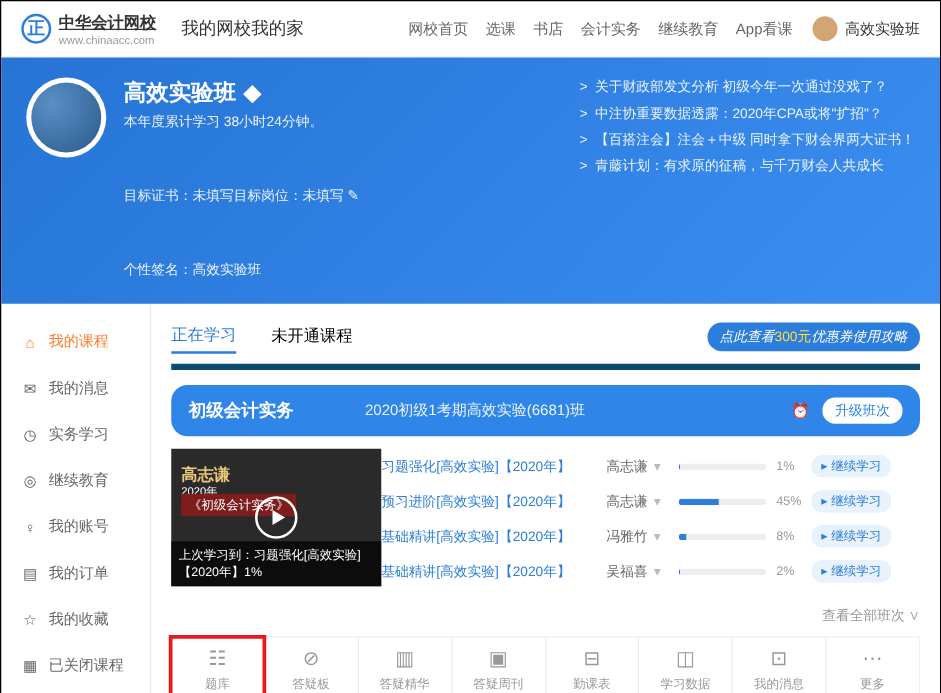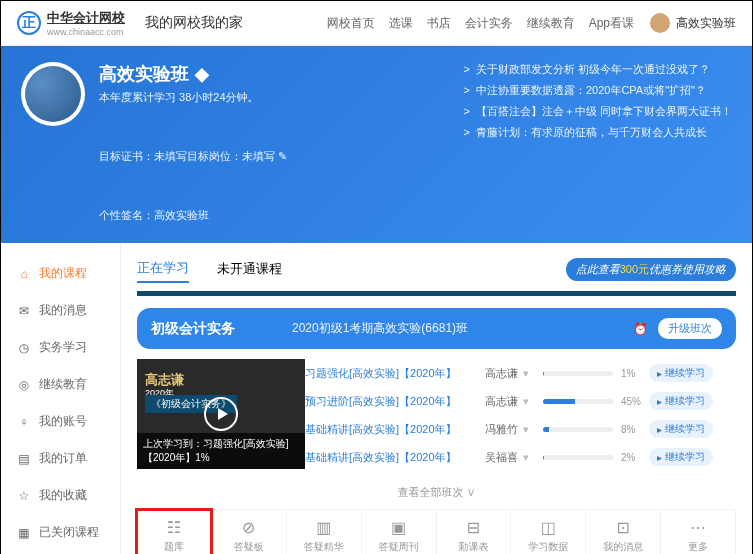--- a/index.html
+++ b/index.html
@@ -37,36 +37,36 @@
 .tab.active { color: #2b7edb; border-bottom: 2px solid #2b7edb; }
 .promo-btn { margin-left: auto; background: #2b7edb; color: #fff; padding: 4px 10px; border-radius: 12px; font-size: 11px; font-style: italic; }
 .promo-btn .red { color: #ffdd44; font-style: normal; }
 .course-header { background: #3086e8; color: #fff; padding: 10px 14px; display: flex; align-items: center; font-size: 12px; border-radius: 13px; }
 .course-title { font-size: 14px; font-weight: bold; margin-right: 14px; }
 .course-sub { opacity: 0.9; margin-left: 43px; }
 .course-header-right { margin-left: auto; display: flex; align-items: center; gap: 10px; }
 .upgrade-btn { background: #fff; color: #3086e8; padding: 3px 10px; border-radius: 10px; font-size: 11px; }
 .course-body { display: flex; padding: 10px 0; }
 .video-thumb { width: 168px; height: 110px; background: #2a2a2a; position: relative; color: #fff; }
-.video-tag { position: absolute; top: 36px; left: 8px; background: #0c4a6e; padding: 2px 6px; font-size: 10px; }
+.video-tag { position: absolute; top: 36px; left: 8px; background: #7f1d1d; padding: 2px 6px; font-size: 10px; }
 .video-play { position: absolute; top: 50%; left: 50%; transform: translate(-50%, -50%); width: 34px; height: 34px; border: 2px solid #fff; border-radius: 50%; display: flex; align-items: center; justify-content: center; }
 .video-play::after { content: ''; border-left: 10px solid #fff; border-top: 6px solid transparent; border-bottom: 6px solid transparent; margin-left: 3px; }
 .video-label { position: absolute; top: 12px; left: 8px; font-size: 13px; font-weight: bold; color: #e8c878; }
 .video-year { position: absolute; top: 28px; left: 8px; font-size: 9px; }
 .video-footer { position: absolute; bottom: 0; left: 0; right: 0; background: rgba(0,0,0,0.7); padding: 4px 6px; font-size: 10px; }
 .lessons { flex: 1; }
 .lesson-row { display: flex; align-items: center; padding: 5px 0; font-size: 11px; }
 .lesson-name { color: #2b7edb; flex: 0 0 180px; }
 .lesson-teacher { color: #666; width: 50px; }
 .lesson-teacher-icon { color: #bbb; margin-left: 2px; }
 .progress-bar { width: 70px; height: 5px; background: #eee; border-radius: 3px; margin: 0 8px; overflow: hidden; }
 .progress-fill { height: 100%; background: #2b7edb; }
 .lesson-pct { width: 28px; color: #999; font-size: 10px; }
 .continue-btn { background: #e8f2fd; color: #2b7edb; padding: 2px 8px; border-radius: 10px; font-size: 10px; display: flex; align-items: center; gap: 3px; }
-.view-all { text-align: center; color: #999; font-size: 11px; padding: 4px 0 10px; }
+.view-all { text-align: right; color: #999; font-size: 11px; padding: 4px 0 10px; }
 .tools-title { color: #2b7edb; font-size: 13px; padding: 8px 0; border-bottom: 1px solid #eee; margin-bottom: 8px; }
 .tools-grid { display: grid; grid-template-columns: repeat(8, 1fr); }
 .tool-item { display: flex; flex-direction: column; align-items: center; justify-content: center; padding: 8px 4px; border: 1px solid #f0f0f0; margin: -1px 0 0 -1px; color: #999; font-size: 10px; gap: 4px; cursor: pointer; }
 .tool-icon { width: 18px; height: 18px; display: flex; align-items: center; justify-content: center; font-size: 16px; }
 .tool-item.highlight { position: relative; }
 .tool-item.highlight::after { content: ''; position: absolute; inset: -2px; border: 3px solid #e8181b; pointer-events: none; }
 </style>
 </head>
 <body>
 

